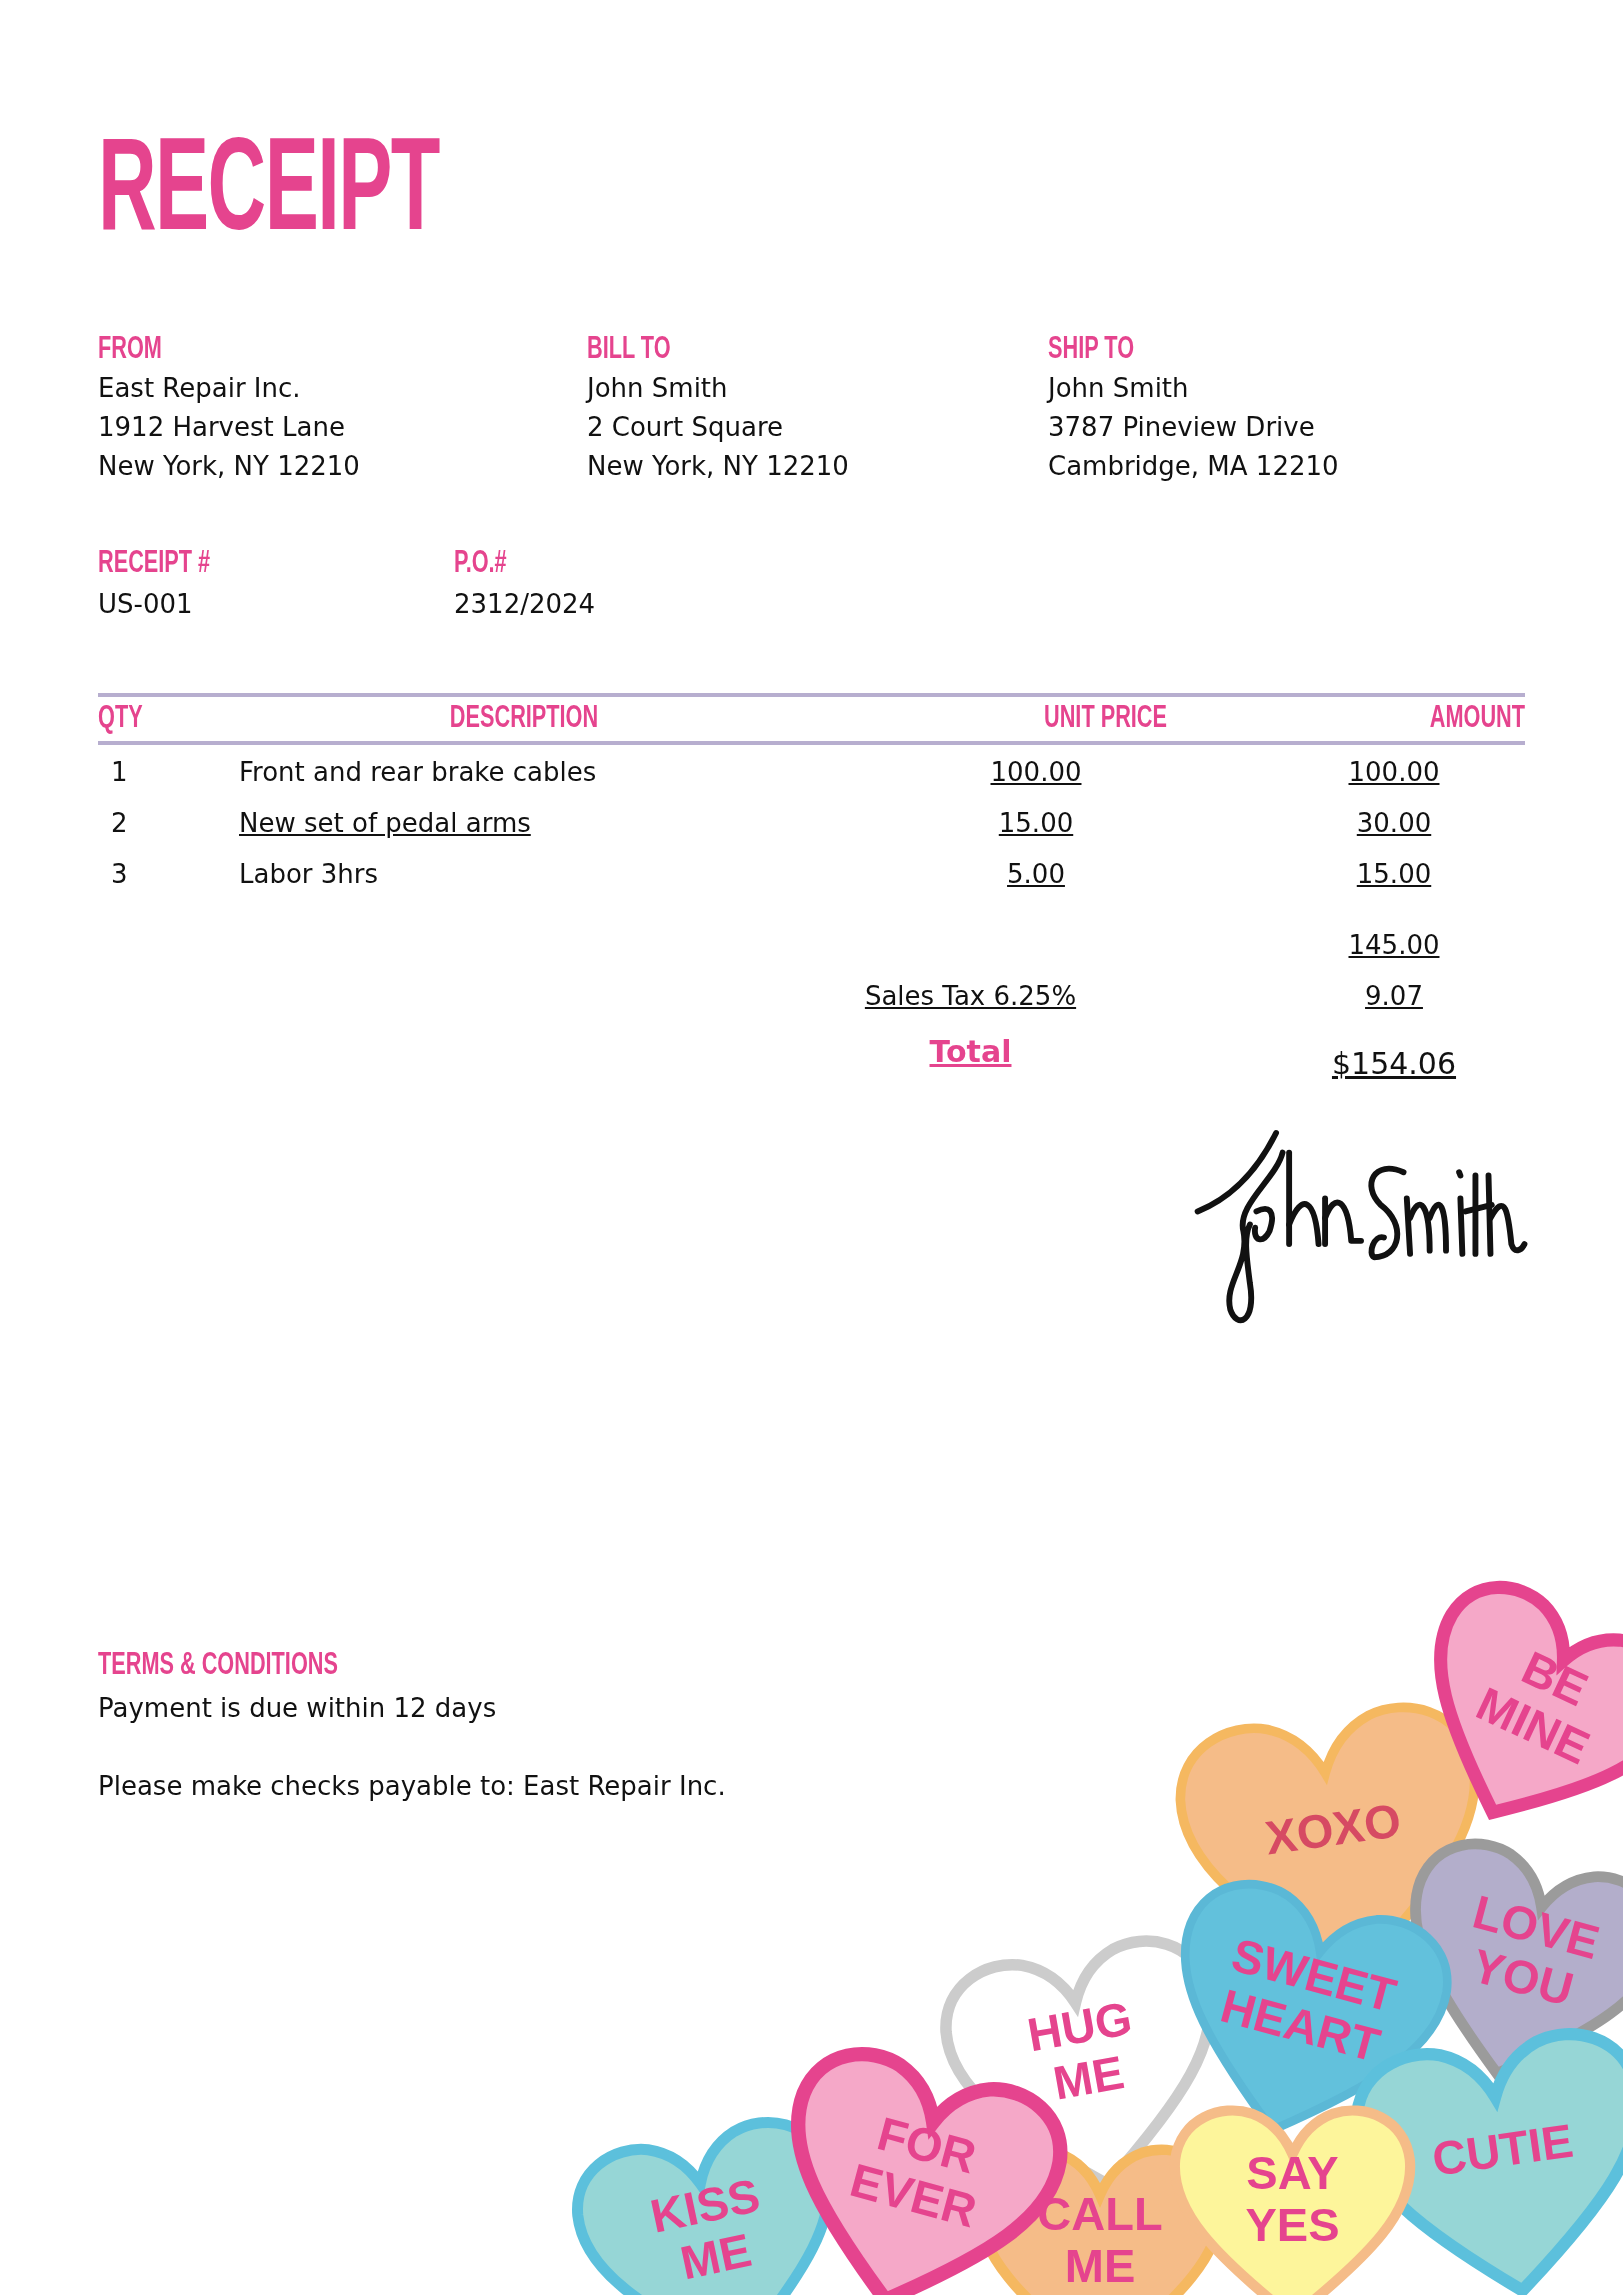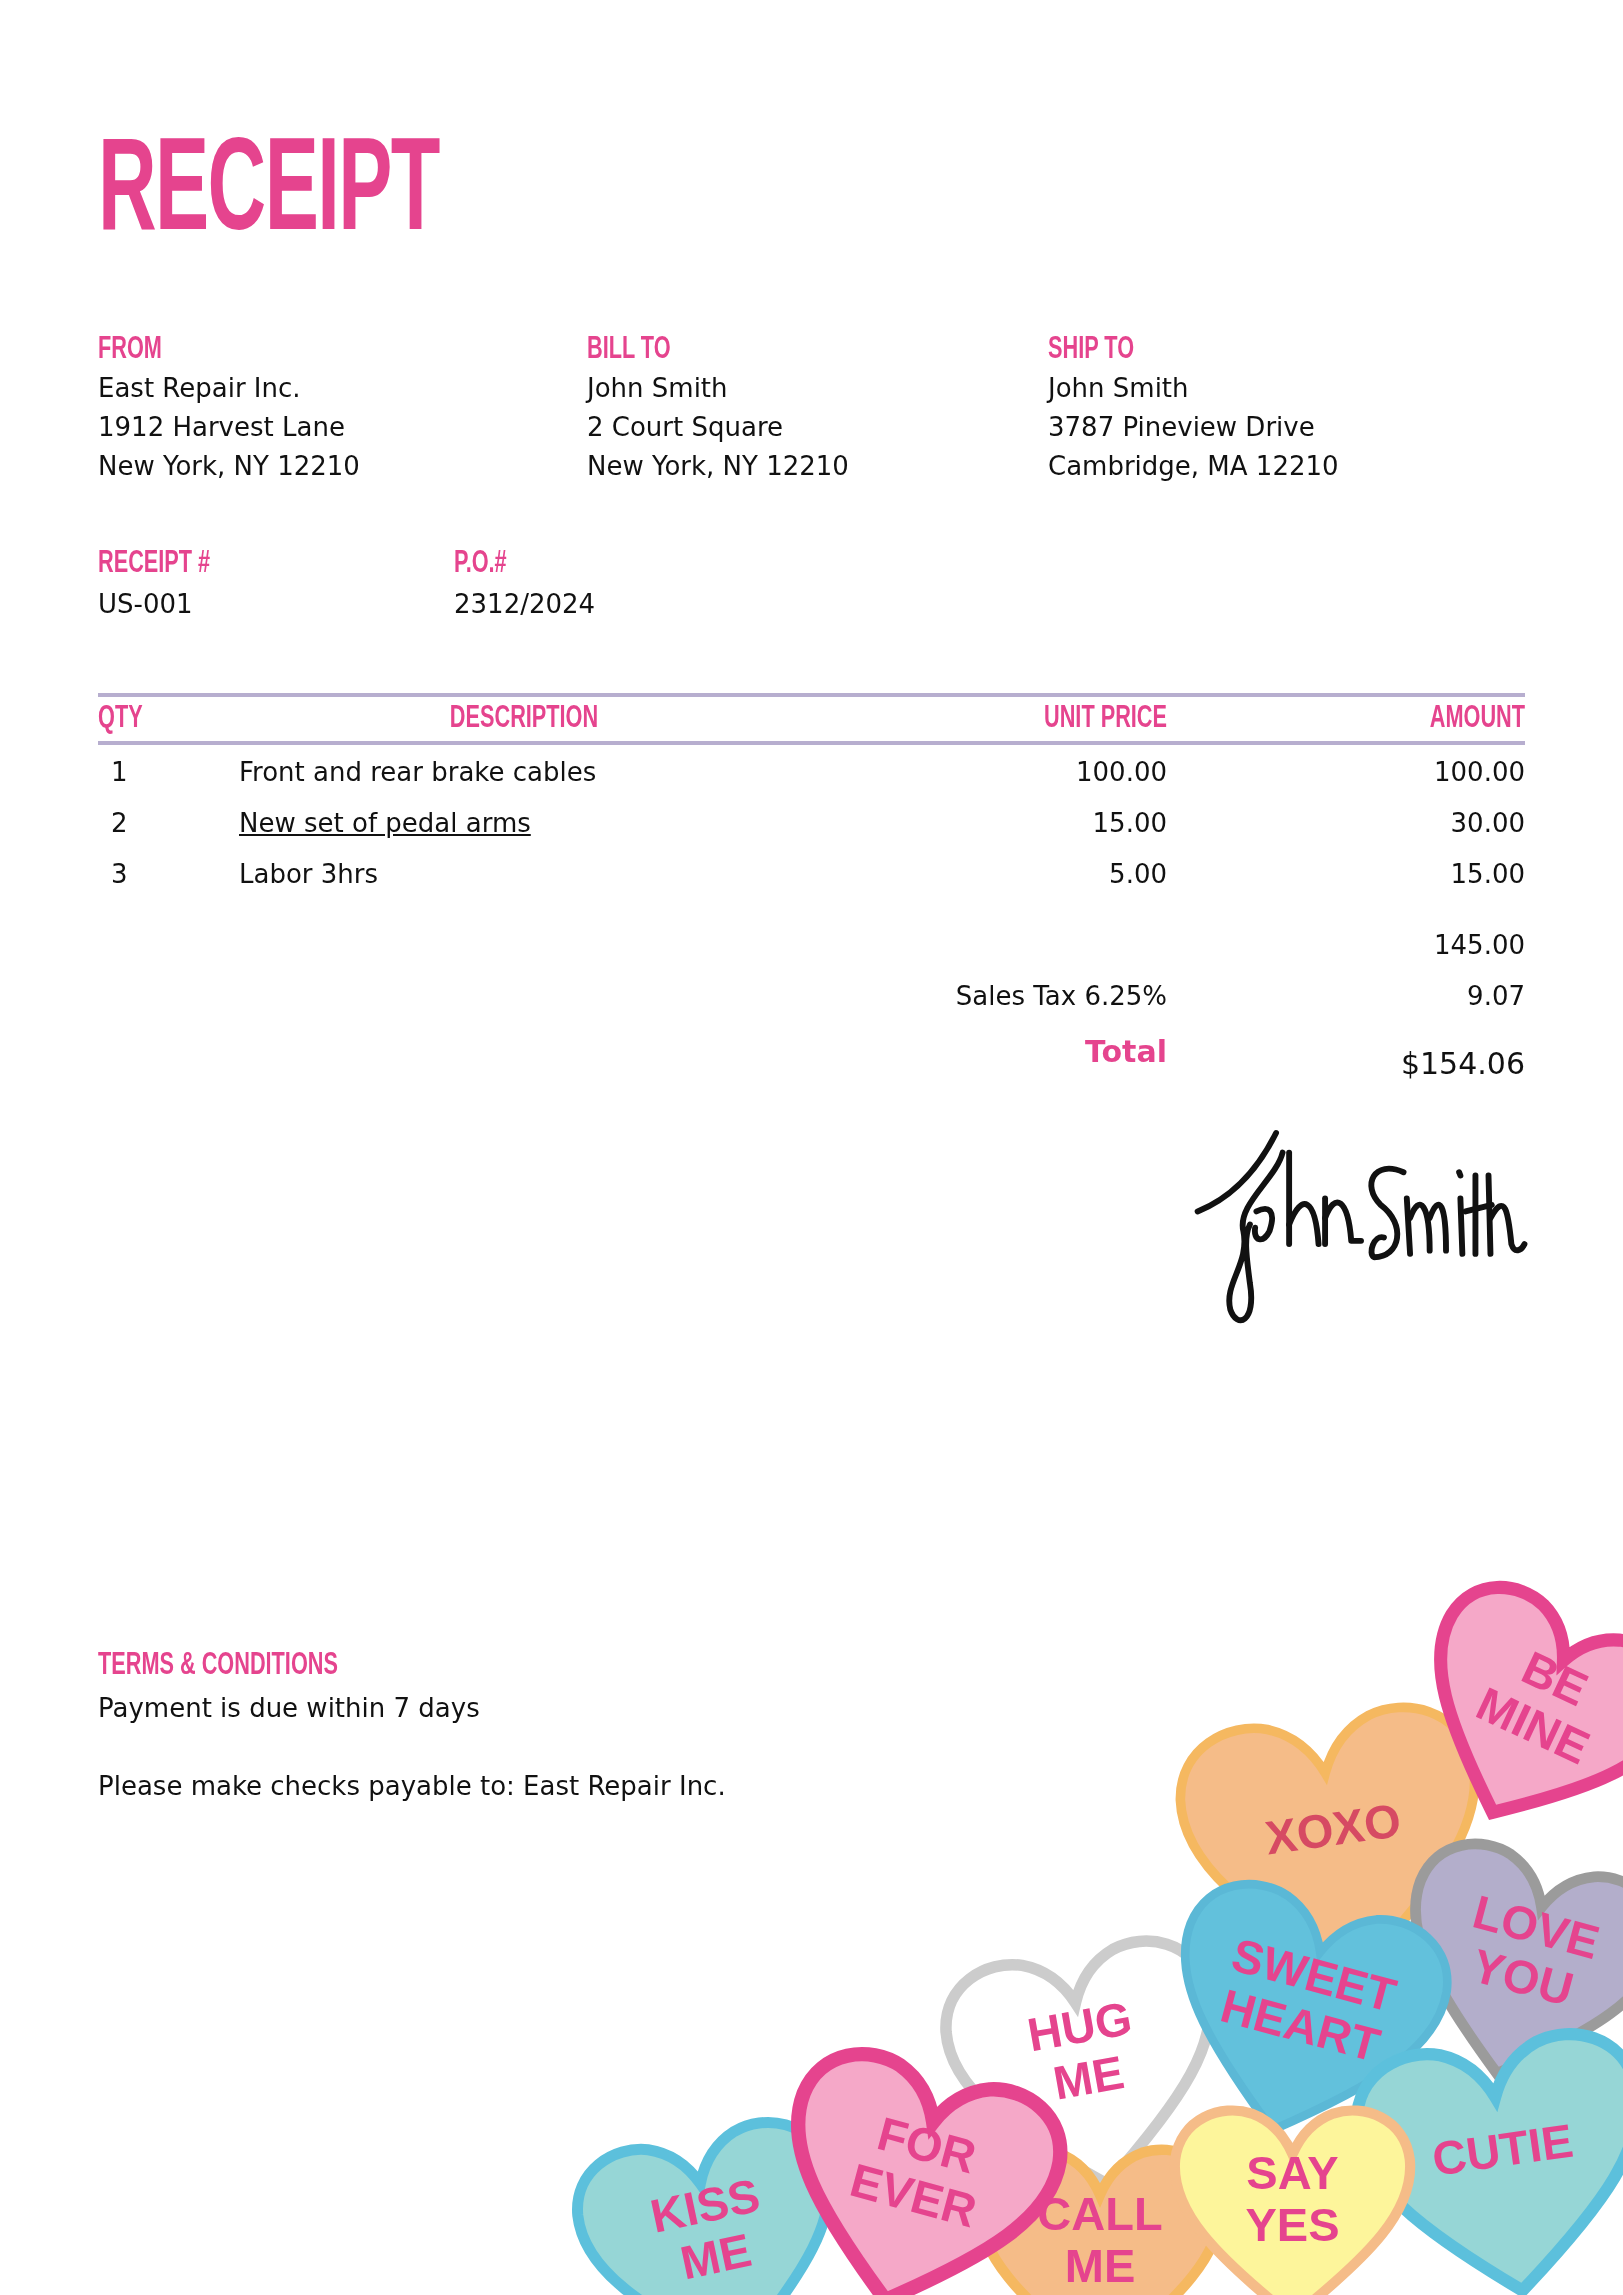--- a/index.html
+++ b/index.html
@@ -46,21 +46,21 @@
   }
   .label.right { transform-origin: right top; }
   .label.center { transform-origin: center top; }
   .txt {
     font-size: 26px;
     line-height: 39px;
     white-space: nowrap;
     color: #111111;
   }
   .hline { left: 98px; width: 1427px; height: 3.9px; background: #b7aecf; }
-  .num { text-align: right; }
+  .num { text-align: center; text-decoration: underline; }
   .total-label { font-weight: bold; color: #e5448e; font-size: 30px; }
   .total-value { font-size: 30px; }
   .heart { position: absolute; }
   .heart svg { width: 100%; height: 100%; overflow: visible; }
   .heart .htext {
     position: absolute; left: 0; top: 0; width: 100%; height: 88%;
     display: flex; align-items: center; justify-content: center;
     text-align: center;
     font-family: "Liberation Sans", sans-serif;
     font-weight: bold;
@@ -146,21 +146,21 @@
         <path d="M432 130 L 435 215"></path>
         <path d="M455 95 L 455 215"></path>
         <path d="M440 150 L 480 140"></path>
         <path d="M475 95 L 478 215"></path>
         <path d="M478 160 C 500 120, 505 150, 510 200 C 515 215, 525 210, 530 200"></path>
       </g>
     </svg>
   </div>
 
   <div class="abs label" style="left:98px; top:1647px;">TERMS &amp; CONDITIONS</div>
-  <div class="abs txt" style="left:98px; top:1689px;">Payment is due within 7 days</div>
+  <div class="abs txt" style="left:98px; top:1689px;">Payment is due within 12 days</div>
   <div class="abs txt" style="left:98px; top:1767px;">Please make checks payable to: East Repair Inc.</div>
 
   <div>
     <div class="heart" style="left:1172px; top:1702px; width:327px; height:288px; transform:rotate(-8deg);">
       <svg viewBox="0 0 100 90">
           <path d="M50 86 C 20 62, 2 44, 4 24 C 6 8, 22 2, 34 6 C 42 9, 47 15, 50 22 C 53 15, 58 9, 66 6 C 78 2, 94 8, 96 24 C 98 44, 80 62, 50 86 Z" fill="#f5bc88" stroke="#f5b860" stroke-width="3"></path>
         </svg>
       <div class="htext" style="color:#d64a63;">XOXO</div>
     </div>
     <div class="heart" style="left:1407px; top:1597px; width:262px; height:236px; transform:rotate(25deg);">

